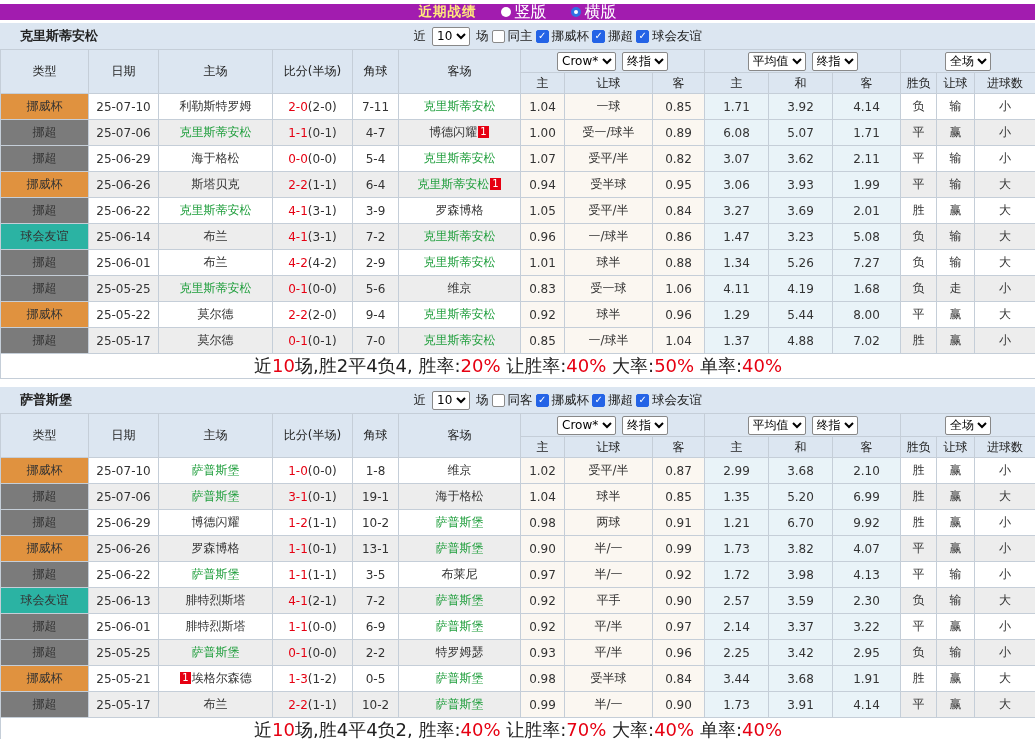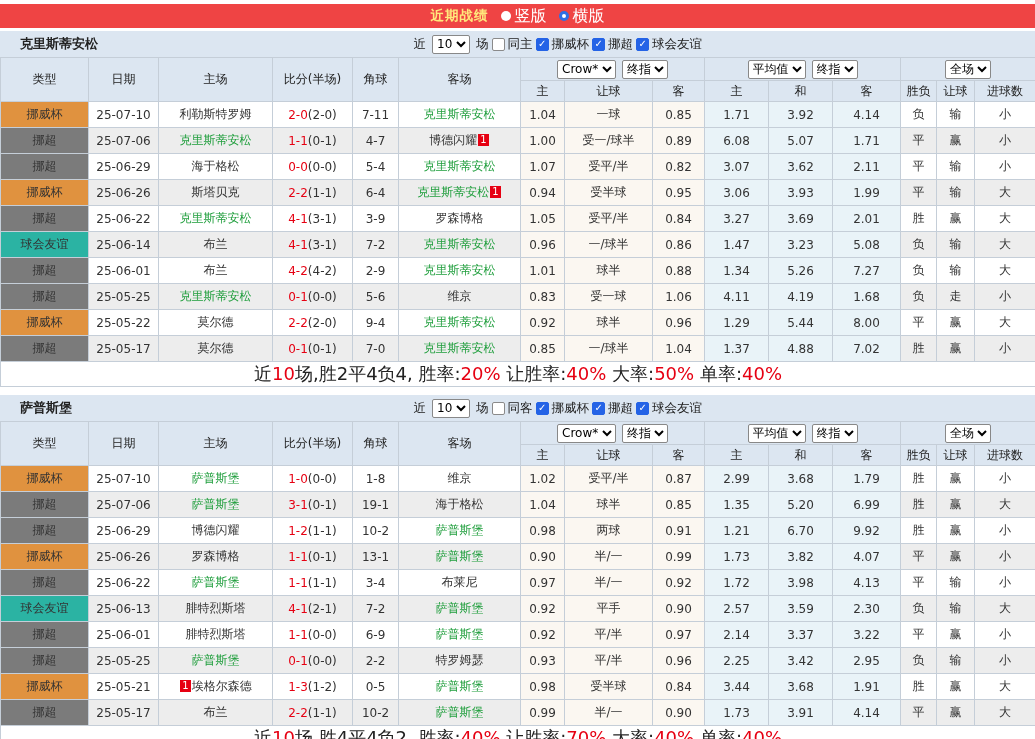--- a/index.html
+++ b/index.html
@@ -1,17 +1,17 @@
 <!DOCTYPE html>
 <html><head>
 <meta charset="utf-8">
 <style>
   html,body{margin:0;padding:0;background:#fff;}
   body{width:1035px;height:739px;overflow:hidden;font-family:"DejaVu Sans",sans-serif;font-size:12px;color:#222;box-sizing:border-box;padding-top:4px;}
-  .topbar{height:24px;background:#ef4444;display:flex;align-items:center;justify-content:center;gap:12px;margin-bottom:3px;}
+  .topbar{height:16px;background:#a21caf;display:flex;align-items:center;justify-content:center;gap:24px;margin-bottom:3px;}
   .topbar .title{color:#ffe87c;font-weight:bold;font-size:13.5px;letter-spacing:1px;}
   .radio-lbl{color:#fff;display:flex;align-items:center;gap:4px;font-size:16px;cursor:default;}
   .radio{width:10px;height:10px;border-radius:50%;background:#fff;display:inline-block;box-sizing:border-box;}
   .radio.sel{border:3px solid #2f6fe4;background:#fff;}
   .section+.section{margin-top:8px;}
   .sec-head{height:26px;background:#dce6f1;display:flex;align-items:center;}
   .sec-head .team{margin-left:20px;font-weight:bold;font-size:13px;color:#222;}
   .filters{margin-left:auto;margin-right:333px;display:flex;align-items:center;gap:3px;font-size:12.5px;color:#222;}
   .cb{width:13px;height:13px;border:1px solid #8a8a8a;background:#fff;border-radius:2px;display:inline-block;position:relative;box-sizing:border-box;}
   .cb.checked{background:#2463e6;border-color:#2463e6;}
@@ -357,21 +357,21 @@
             <td class="plain">25-07-10</td>
             <td class="plain"><span class="green-team">萨普斯堡</span></td>
             <td class="plain"><span class="ft">1-0</span><span class="ht">(0-0)</span></td>
             <td class="plain">1-8</td>
             <td class="plain"><span>维京</span></td>
             <td class="odds">1.02</td>
             <td class="odds">受平/半</td>
             <td class="odds">0.87</td>
             <td class="avg">2.99</td>
             <td class="avg">3.68</td>
-            <td class="avg">1.79</td>
+            <td class="avg">2.10</td>
             <td class="plain res-red">胜</td>
             <td class="plain res-red">赢</td>
             <td class="plain res-blue">小</td>
           </tr>
           <tr class="even">
             <td class="c-type t-lg">挪超</td>
             <td class="plain">25-07-06</td>
             <td class="plain"><span class="green-team">萨普斯堡</span></td>
             <td class="plain"><span class="ft">3-1</span><span class="ht">(0-1)</span></td>
             <td class="plain">19-1</td>
@@ -418,21 +418,21 @@
             <td class="avg">4.07</td>
             <td class="plain res-green">平</td>
             <td class="plain res-red">赢</td>
             <td class="plain res-blue">小</td>
           </tr>
           <tr>
             <td class="c-type t-lg">挪超</td>
             <td class="plain">25-06-22</td>
             <td class="plain"><span class="green-team">萨普斯堡</span></td>
             <td class="plain"><span class="ft">1-1</span><span class="ht">(1-1)</span></td>
-            <td class="plain">3-4</td>
+            <td class="plain">3-5</td>
             <td class="plain"><span>布莱尼</span></td>
             <td class="odds">0.97</td>
             <td class="odds">半/一</td>
             <td class="odds">0.92</td>
             <td class="avg">1.72</td>
             <td class="avg">3.98</td>
             <td class="avg">4.13</td>
             <td class="plain res-green">平</td>
             <td class="plain res-blue">输</td>
             <td class="plain res-blue">小</td>

